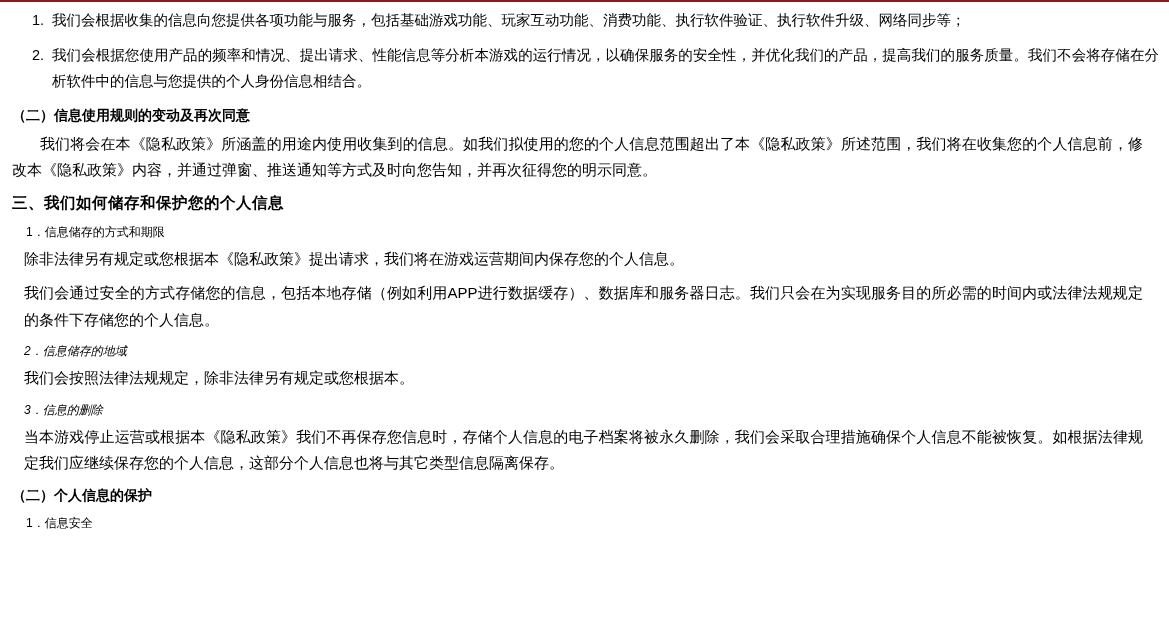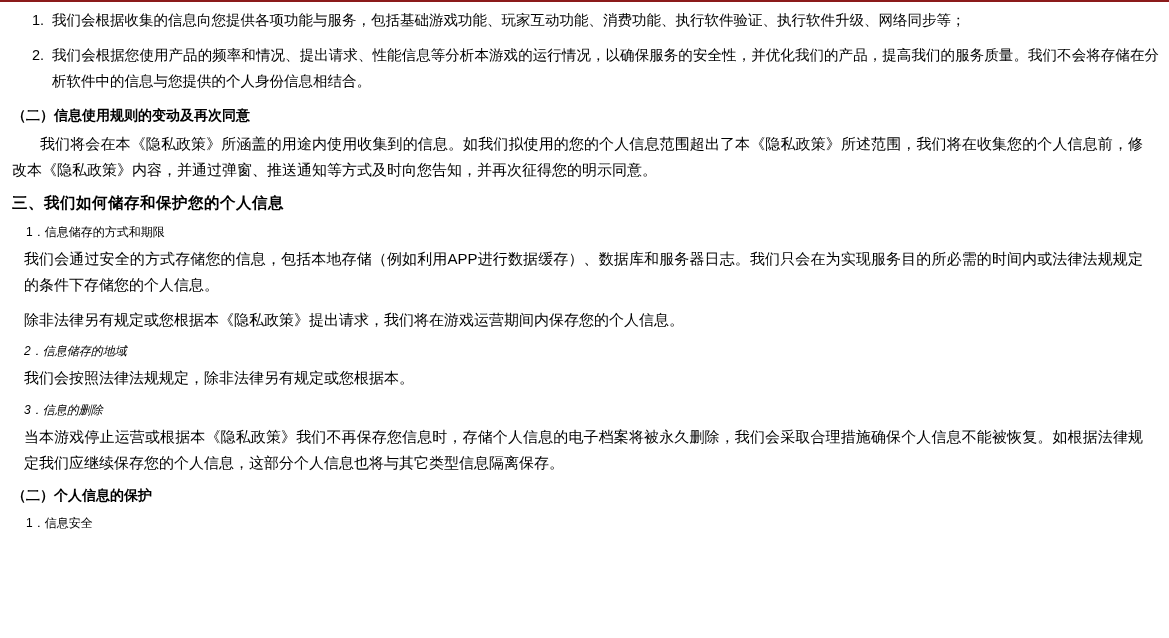--- a/index.html
+++ b/index.html
@@ -108,23 +108,23 @@
 
     <h3 class="sub-heading">（二）信息使用规则的变动及再次同意</h3>
 
     <p class="body-text indent">我们将会在本《隐私政策》所涵盖的用途内使用收集到的信息。如我们拟使用的您的个人信息范围超出了本《隐私政策》所述范围，我们将在收集您的个人信息前，修改本《隐私政策》内容，并通过弹窗、推送通知等方式及时向您告知，并再次征得您的明示同意。</p>
 
     <h2 class="section-heading">三、我们如何储存和保护您的个人信息</h2>
 
 
     <h4 class="sub-sub-heading">1．信息储存的方式和期限</h4>
 
+    <p class="body-text noindent">除非法律另有规定或您根据本《隐私政策》提出请求，我们将在游戏运营期间内保存您的个人信息。</p>
+
     <p class="body-text noindent">我们会通过安全的方式存储您的信息，包括本地存储（例如利用APP进行数据缓存）、数据库和服务器日志。我们只会在为实现服务目的所必需的时间内或法律法规规定的条件下存储您的个人信息。</p>
-
-    <p class="body-text noindent">除非法律另有规定或您根据本《隐私政策》提出请求，我们将在游戏运营期间内保存您的个人信息。</p>
 
     <h4 class="sub-sub-heading tight">2．信息储存的地域</h4>
 
     <p class="body-text noindent">我们会按照法律法规规定，除非法律另有规定或您根据本。</p>
 
     <h4 class="sub-sub-heading tight">3．信息的删除</h4>
 
     <p class="body-text noindent">当本游戏停止运营或根据本《隐私政策》我们不再保存您信息时，存储个人信息的电子档案将被永久删除，我们会采取合理措施确保个人信息不能被恢复。如根据法律规定我们应继续保存您的个人信息，这部分个人信息也将与其它类型信息隔离保存。</p>
 
     <h3 class="sub-heading">（二）个人信息的保护</h3>

